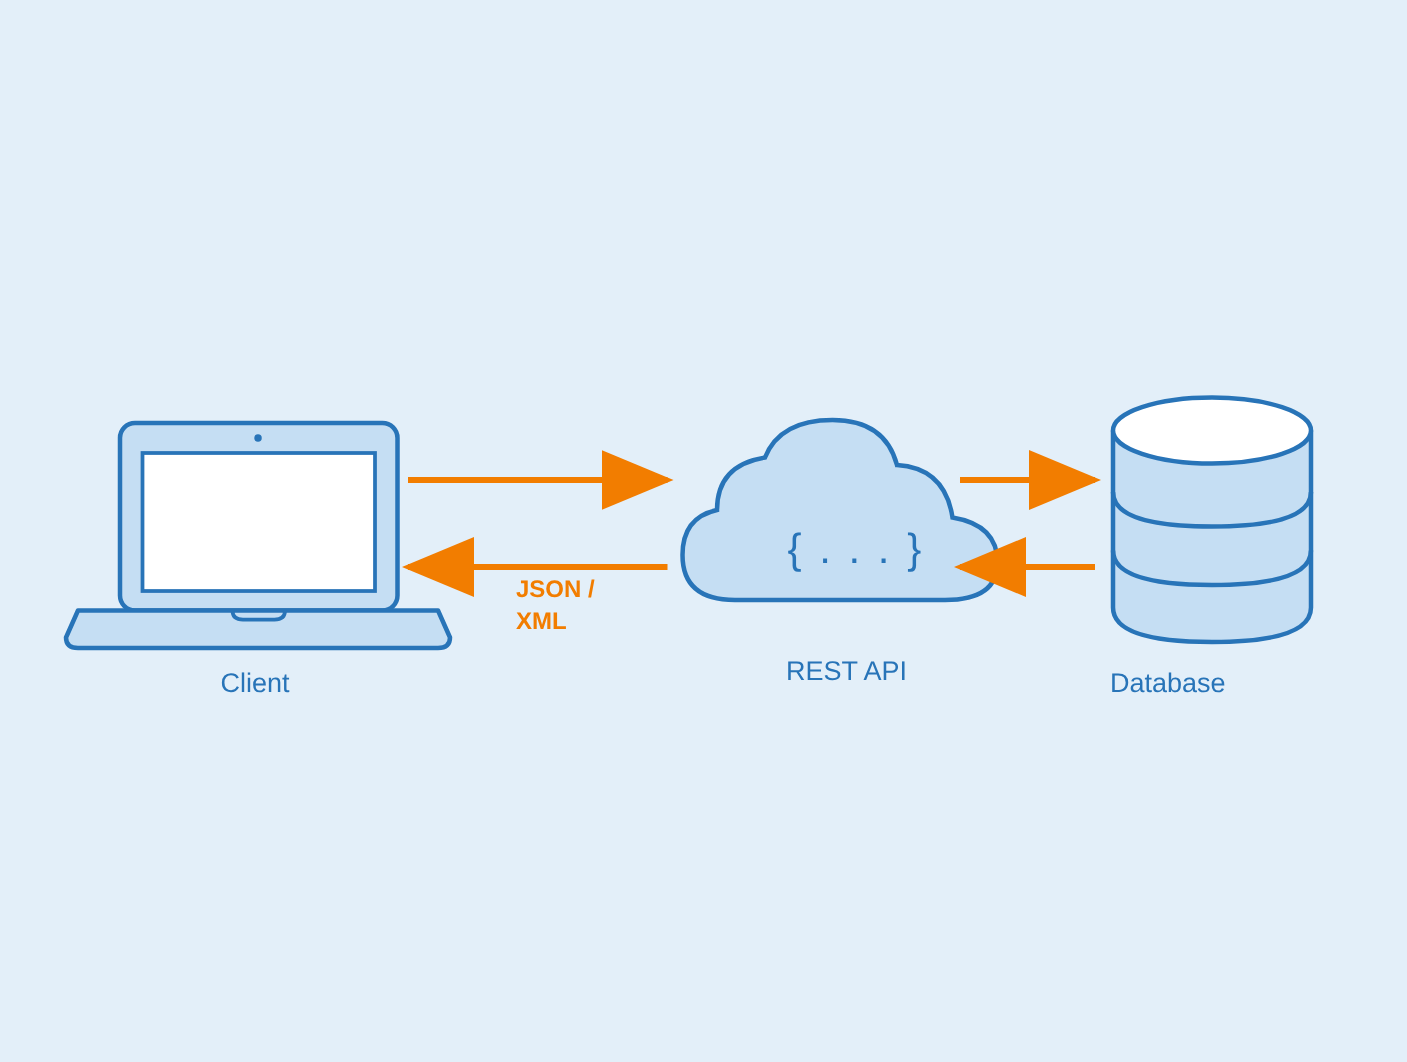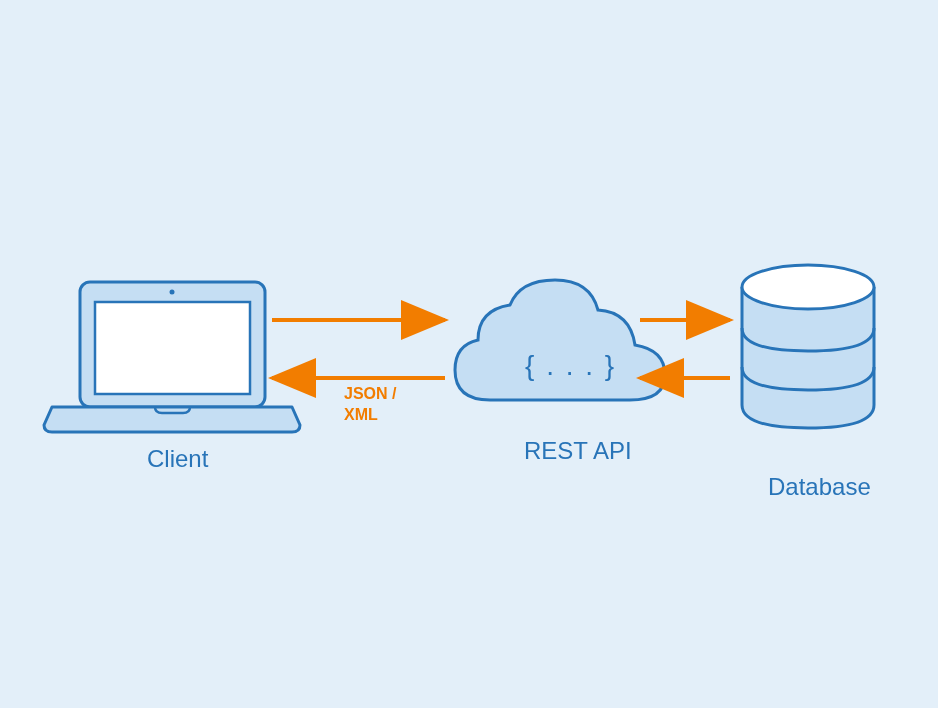--- a/index.html
+++ b/index.html
@@ -18,21 +18,21 @@
     .diagram-container {
       position: absolute;
       top: 0;
       left: 0;
       width: 100%;
       height: 100%;
     }
     .node-label {
       position: absolute;
       color: #2874b8;
-      font-size: 24px;
+      font-size: 18px;
       text-align: center;
     }
     .arrow-label {
       position: absolute;
       color: #f27d00;
       font-weight: 600;
       font-size: 16px;
       line-height: 1.3;
     }
     .cloud-text {
@@ -106,14 +106,14 @@
 
   <div class="arrow-label" style="left:306px; top:384px;margin-left:38px;">
     <span>JSON /</span><br>
     <span>XML</span>
   </div>
 
   <div class="cloud-text" style="left:525px; top:350px;">{ . . . }</div>
 
   <div class="node-label" style="left:147px; top:445px;">Client</div>
   <div class="node-label" style="left:524px; top:437px;">REST API</div>
-  <div class="node-label" style="left:768px; top:445px;margin-top:28px;">Database</div>
+  <div class="node-label" style="left:740px; top:445px;">Database</div>
 </div>
 
 </body></html>

